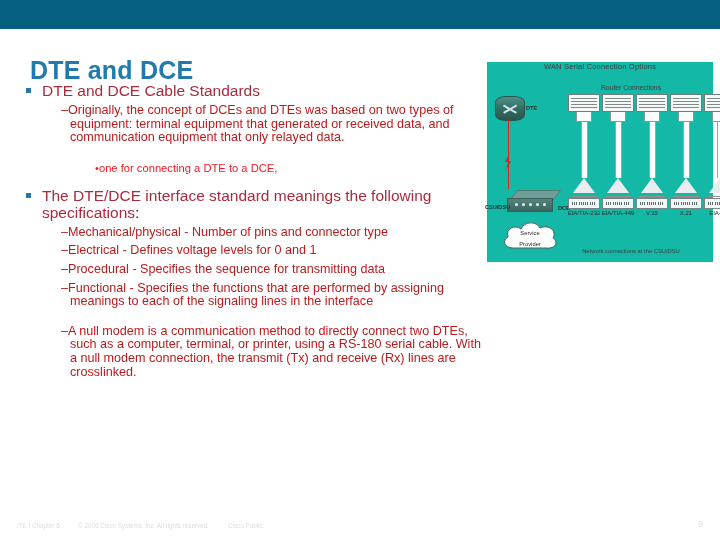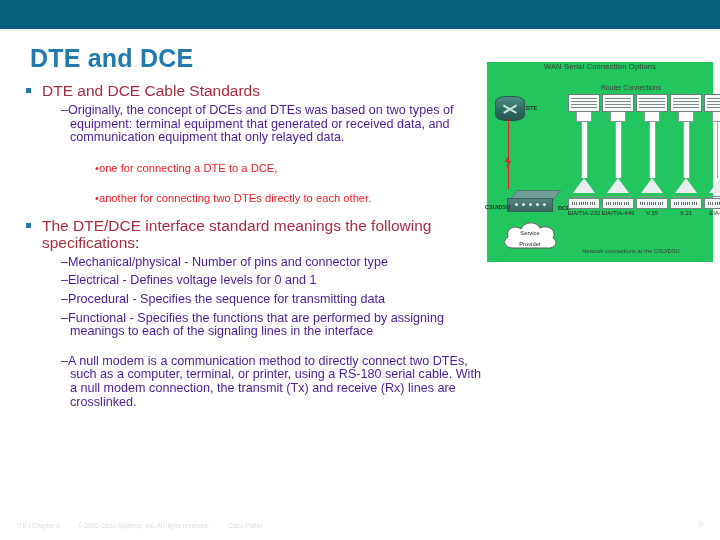--- a/index.html
+++ b/index.html
@@ -9,55 +9,55 @@
     font-family:"Liberation Sans","DejaVu Sans",sans-serif;
     position:relative;
   }
   
   #banner{
     position:absolute;left:0;top:0;width:720px;height:29px;
     background:#06607f;
   }
   
   #slide-title{
-    position:absolute;left:30px;top:44px;
+    position:absolute;left:30px;top:56px;
     font-size:25px;font-weight:bold;color:#2179ac;
     letter-spacing:.2px;white-space:nowrap;
   }
   
   #content{
     position:absolute;left:22px;top:82px;width:466px;
   }
   .lvl1{
     position:relative;padding-left:20px;
     color:#a82c3e;font-size:15.5px;line-height:17px;
     margin-bottom:3px;
   }
   .lvl1 .sq{
     position:absolute;left:4px;top:6px;
     width:5px;height:5px;background:#2179ac;
   }
   .lvl1 .tail{color:#222;}
   .lvl2{
     position:relative;padding-left:48px;
-    color:#4c1d95;font-size:12.6px;line-height:13.6px;
+    color:#b91c1c;font-size:12.6px;line-height:13.6px;
     margin-top:5px;margin-bottom:4px;
     text-indent:-9px;
   }
   .lvl3{
     position:relative;padding-left:73px;
     color:#ee1c25;font-size:11.2px;line-height:13px;
     margin-top:17px;margin-bottom:3px;
   }
   .gap-a{height:9px;}
   .gap-b{height:7px;}
   
   #figure{
     position:absolute;left:487px;top:62px;width:226px;height:200px;
-    background:#22c55e;
+    background:#14b8a6;
   }
   #fig-title{
     position:absolute;left:0;top:0;width:226px;text-align:center;
     font-size:7.5px;color:#3c3c3c;letter-spacing:.2px;
   }
   #fig-sub{
     position:absolute;left:62px;top:22px;width:164px;text-align:center;
     font-size:6.8px;color:#3c3c3c;
   }
   
@@ -183,23 +183,20 @@
 
   <div class="lvl2">
     <span>–Originally, the concept of DCEs and DTEs was based on two types of equipment: terminal equipment that generated or received data, and communication equipment that only relayed data.</span>
   </div>
 
 
   <div class="lvl3">
     <span>•one for connecting a DTE to a DCE,</span>
   </div>
 
-  <div class="lvl3">
-    <span>•another for connecting two DTEs directly to each other.</span>
-  </div>
 
   <div class="gap-a"></div>
 
   <div class="lvl1">
     <span class="sq"></span>
     <span>The DTE/DCE interface standard meanings the following specifications</span><span class="tail">:</span>
   </div>
 
   <div class="lvl2">
     <span>–Mechanical/physical - Number of pins and connector type</span>

